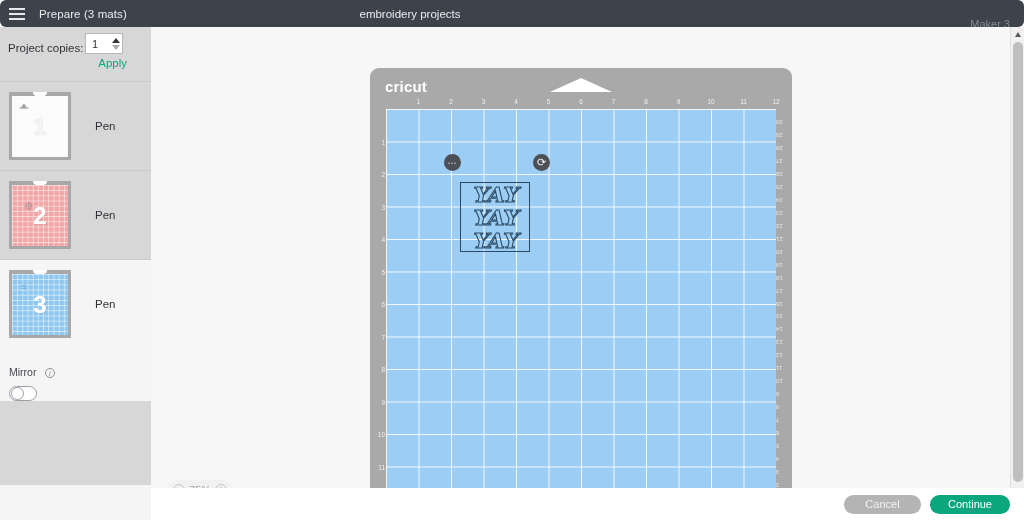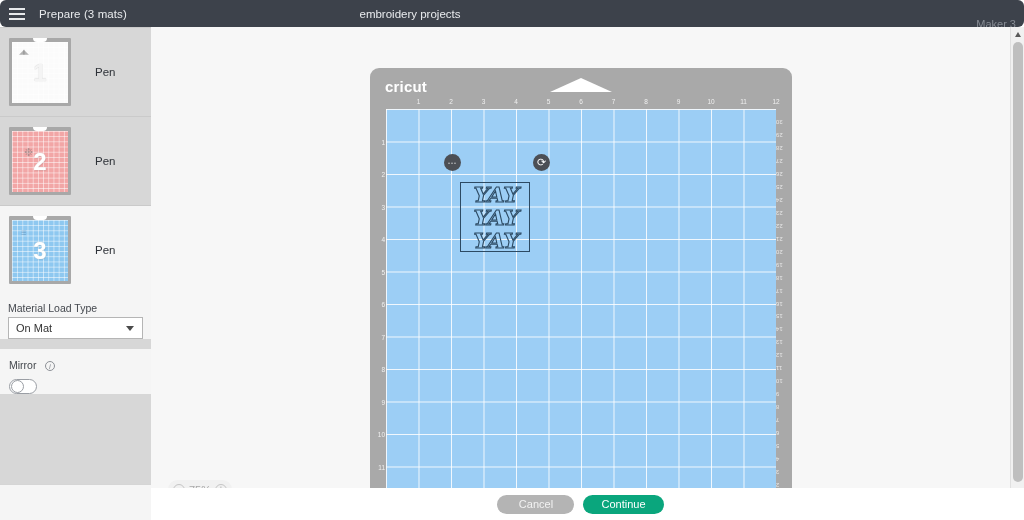--- a/index.html
+++ b/index.html
@@ -22,21 +22,21 @@
   }
   #hamburger span { display: block; width: 16px; height: 2px; background: #e7e9eb; }
   #topbar .prepare-title {
     color: #e9ebee; font-size: 11.5px; margin-left: 5px; letter-spacing: .1px;
   }
   #topbar .center-title {
     position: absolute; left: 0; width: 820px; text-align: center;
     color: #e9ebee; font-size: 11.5px; pointer-events: none;
   }
   #topbar .machine {
-    position: absolute; right: 8px; color: #868b93; font-size: 11px; margin-top: 20px;
+    position: absolute; right: 14px; color: #868b93; font-size: 11px; margin-top: 20px;
   }
 
   
   #leftpanel {
     position: absolute; left: 0; top: 27px; width: 151px; height: 493px;
     background: #d7d7d7;
   }
   #copies-row {
     height: 54px; padding: 7px 8px 0 8px; position: relative;
   }
@@ -235,21 +235,21 @@
   #hscroll .arr {
     position:absolute; top:0; width:14px;height:14px; display:flex;align-items:center;justify-content:center; cursor:pointer;
   }
   #hscroll .arr.left { left:0; }
   #hscroll .arr.right { right:0; }
   .tri-up   { width:0;height:0;border-left:3.5px solid transparent;border-right:3.5px solid transparent;border-bottom:5px solid #5a5a5a;}
   .tri-left { width:0;height:0;border-top:3.5px solid transparent;border-bottom:3.5px solid transparent;border-right:5px solid #7a7a7a;}
   .tri-right{ width:0;height:0;border-top:3.5px solid transparent;border-bottom:3.5px solid transparent;border-left:5px solid #7a7a7a;}
   #actionbar {
     position:absolute; left:151px; top:488px; width:873px; height:32px; background:#ffffff;
-    display:flex; align-items:center; justify-content:center; padding-right:14px; gap:9px;
+    display:flex; align-items:center; justify-content:flex-end; padding-right:14px; gap:9px;
     z-index: 5;
   }
   .pill {
     height:19px; border-radius:11px; display:flex;align-items:center;justify-content:center;
     font-size:11px; cursor:pointer; padding: 0 18px; min-width: 77px;
   }
   #cancel-btn { background:#b4b4b4; color:#f2f2f2; }
   #continue-btn { background:#0aa67d; color:#ffffff; }
 </style>
 </head>
@@ -261,20 +261,31 @@
       <span></span>
       <span></span>
   </div>
   <div class="prepare-title">Prepare (3 mats)</div>
   <div class="center-title">embroidery projects</div>
   <div class="machine">Maker 3</div>
 </div>
 
 <div id="leftpanel">
 
+  <div id="copies-row">
+    <span class="label">Project copies:</span>
+    <div class="num-wrap">
+      <span class="val">1</span>
+      <span class="spin">
+        <span class="arrow-up"></span>
+        <span class="arrow-dn"></span>
+      </span>
+    </div>
+    <div id="apply-link">Apply</div>
+  </div>
 
   <div class="matlist">
 
     <div class="mat-row unsel">
       <div class="mat-thumb white">
         <div class="notch"></div>
         <div class="inner">
           <span class="artmark">◢◣</span>
           <span class="num">1</span>
         </div>
@@ -300,27 +311,20 @@
           <span class="artmark" style="left:9px;top:10px;font-size:6px;color:rgba(70,110,150,.55);">☰</span>
           <span class="num">3</span>
         </div>
       </div>
       <div class="tool">Pen</div>
     </div>
 
   </div>
 
   <div id="mat-options">
-    <div class="group">
-      <div class="field-label">Material Load Type</div>
-      <div class="select-box">
-        <span class="sval">On Mat</span>
-        <span class="caret"></span>
-      </div>
-    </div>
   </div>
 
   <div id="mirror-sec">
     <span class="mlabel">Mirror</span>
     <span class="info-icon">i</span>
     <div class="toggle">
       <span class="knob"></span>
     </div>
   </div>
 

